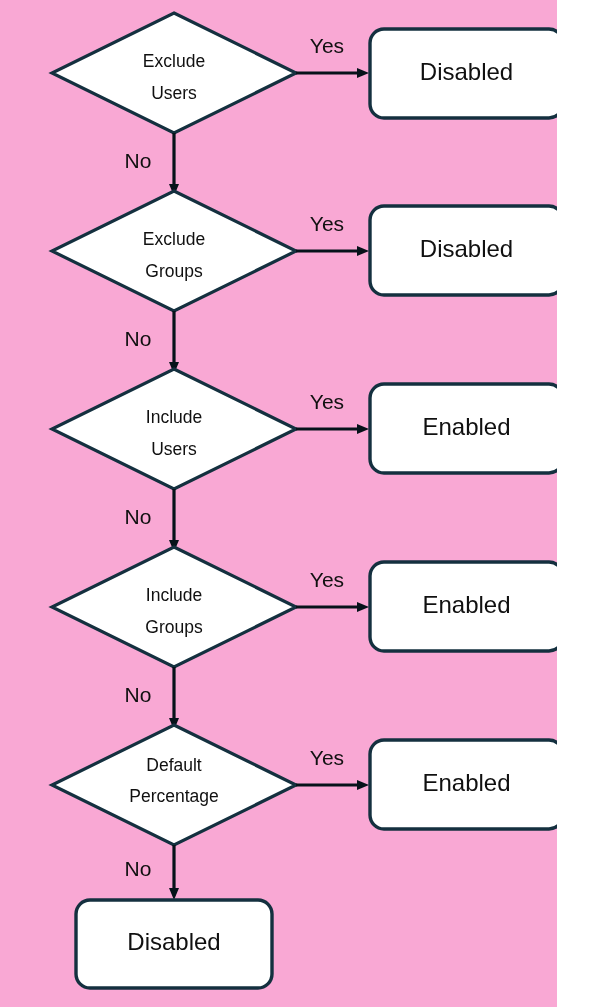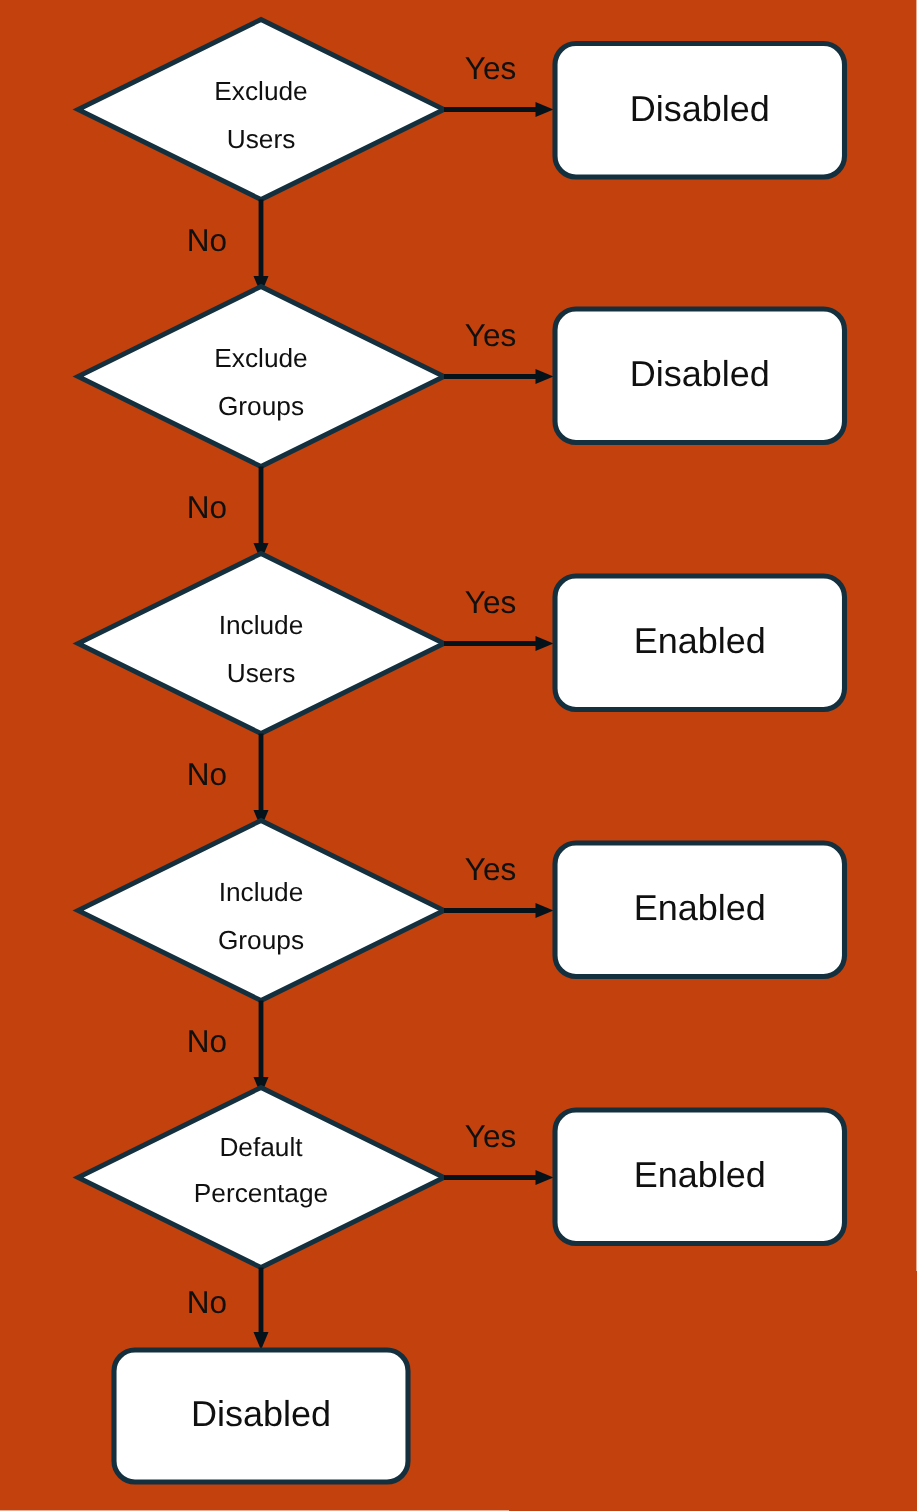--- a/index.html
+++ b/index.html
@@ -7,23 +7,23 @@
     margin: 0;
     padding: 0;
     background: #ffffff;
   }
   body {
     font-family: "Liberation Sans", sans-serif;
     -webkit-font-smoothing: antialiased;
   }
   #flowchart-root {
     position: relative;
-    width: 611px;
+    width: 557px;
     height: 1007px;
-    background: #c2410c;
+    background: #f9a8d4;
     overflow: hidden;
     text-decoration: underline;
   }
   #flow-svg {
     position: absolute;
     top: 0;
     left: 0;
     width: 611px;
     height: 1007px;
     display: block;

